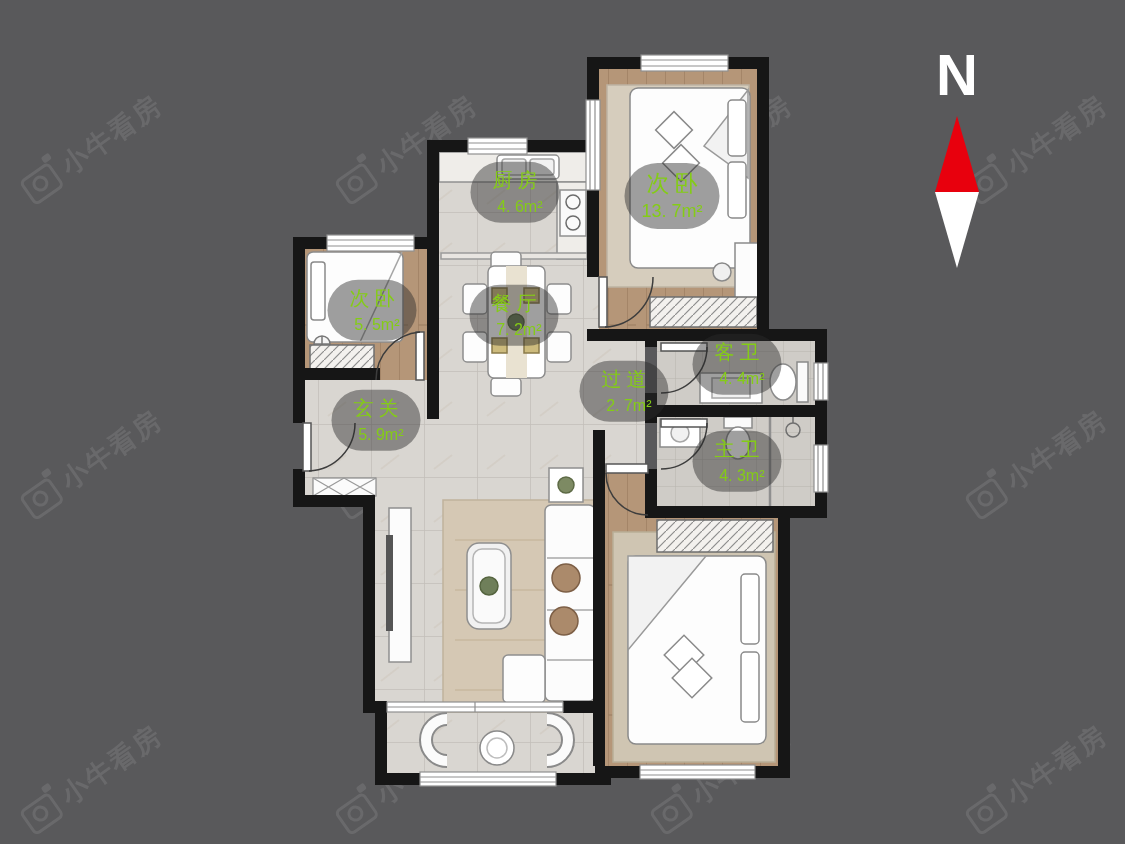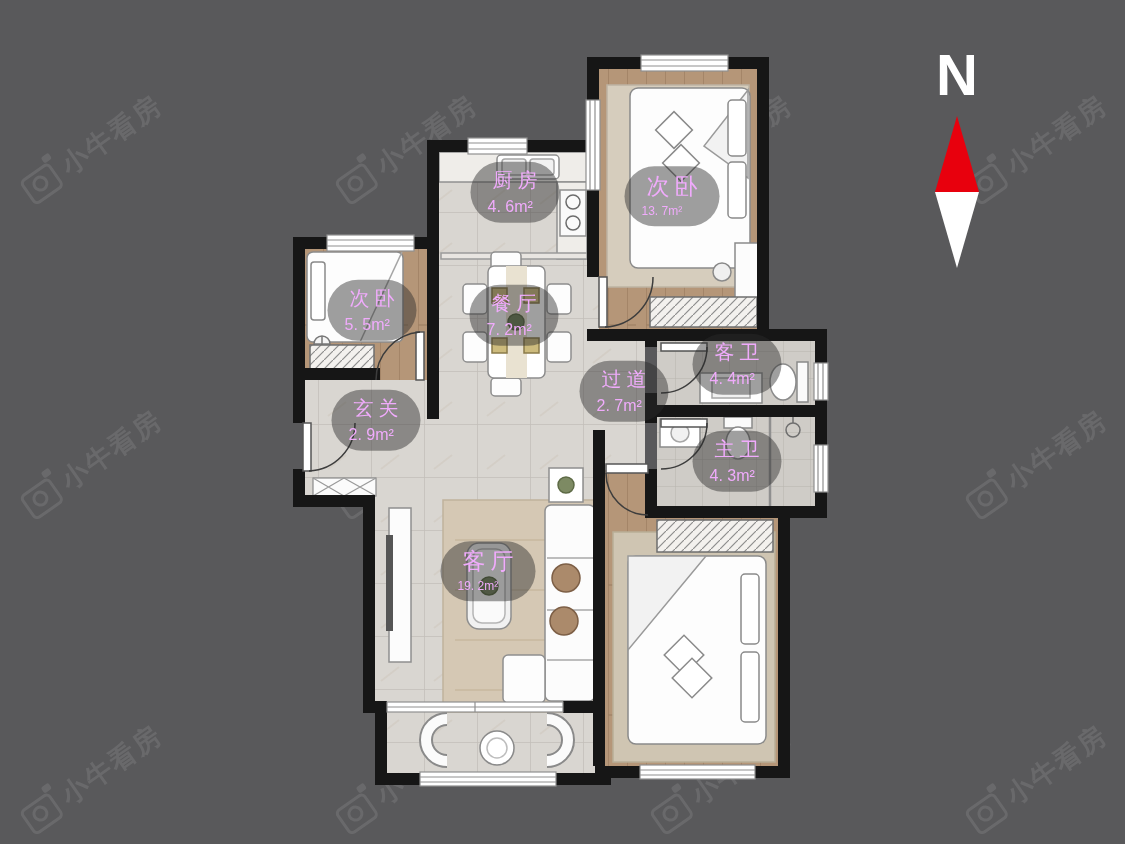--- a/index.html
+++ b/index.html
@@ -11,25 +11,25 @@
   .wm-cam{width:30px;height:24px;border:3px solid rgba(255,255,255,0.10);border-radius:6px;position:relative;}
   .wm-cam::after{content:"";position:absolute;left:6px;top:3px;width:10px;height:10px;
       border:3px solid rgba(255,255,255,0.10);border-radius:50%;}
   .wm-cam::before{content:"";position:absolute;right:-8px;top:-10px;width:9px;height:7px;
       background:rgba(255,255,255,0.10);border-radius:2px;}
   .wm-text{font-size:27px;letter-spacing:2px;}
   
   #plan{position:absolute;left:0;top:0;}
   
   .room-label{position:absolute;transform:translate(-50%,-50%);background:rgba(42,42,42,0.45);
-      border-radius:40px;padding:7px 17px;color:#f0abfc;text-align:left;white-space:nowrap;z-index:5;}
+      border-radius:40px;padding:7px 17px;color:#84cc16;text-align:right;white-space:nowrap;z-index:5;}
   .room-name{font-size:20px;letter-spacing:5px;text-indent:5px;line-height:1.15;}
   .room-area{font-size:16px;margin-top:6px;line-height:1.1;}
   .room-label.lg .room-name{font-size:23px;}
-  .room-label.lg .room-area{font-size:12px;}
+  .room-label.lg .room-area{font-size:18px;}
   
   .compass{position:absolute;left:912px;top:46px;width:90px;text-align:center;z-index:6;}
   .compass-n{font-size:58px;font-weight:bold;color:#ffffff;line-height:1;}
   .compass svg{display:block;margin:8px auto 0;}
 </style>
 </head>
 <body>
 
 <div id="stage">
 
@@ -340,37 +340,33 @@
   <div class="room-label" style="left:372px;top:310px">
     <div class="room-name">次卧</div>
     <div class="room-area">5. 5m²</div>
   </div>
   <div class="room-label" style="left:514px;top:315px">
     <div class="room-name">餐厅</div>
     <div class="room-area">7. 2m²</div>
   </div>
   <div class="room-label" style="left:376px;top:420px">
     <div class="room-name">玄关</div>
-    <div class="room-area">2. 9m²</div>
+    <div class="room-area">5. 9m²</div>
   </div>
   <div class="room-label" style="left:624px;top:391px">
     <div class="room-name">过道</div>
     <div class="room-area">2. 7m²</div>
   </div>
   <div class="room-label" style="left:737px;top:364px">
     <div class="room-name">客卫</div>
     <div class="room-area">4. 4m²</div>
   </div>
   <div class="room-label" style="left:737px;top:461px">
     <div class="room-name">主卫</div>
     <div class="room-area">4. 3m²</div>
-  </div>
-  <div class="room-label lg" style="left:488px;top:571px">
-    <div class="room-name">客厅</div>
-    <div class="room-area">19. 2m²</div>
   </div>
 
   <div class="compass">
     <div class="compass-n">N</div>
     <svg width="44" height="160" viewBox="0 0 44 160">
       <polygon points="22,4 0,80 44,80" fill="#e8000d"></polygon>
       <polygon points="0,80 44,80 22,156" fill="#ffffff"></polygon>
     </svg>
   </div>
 

